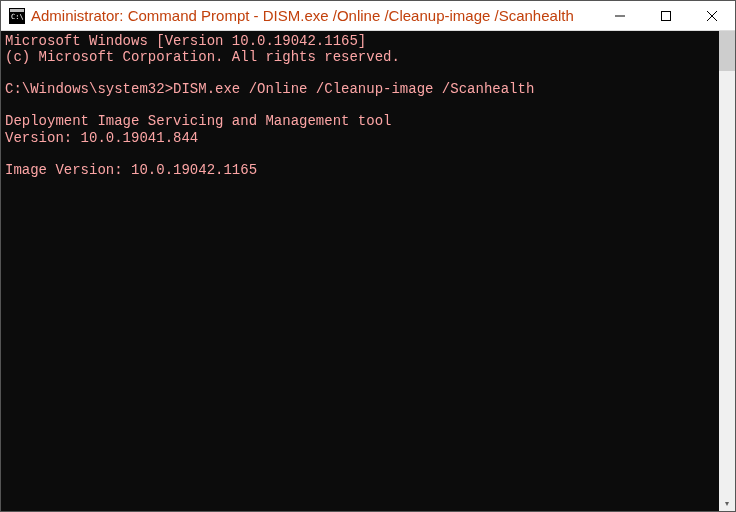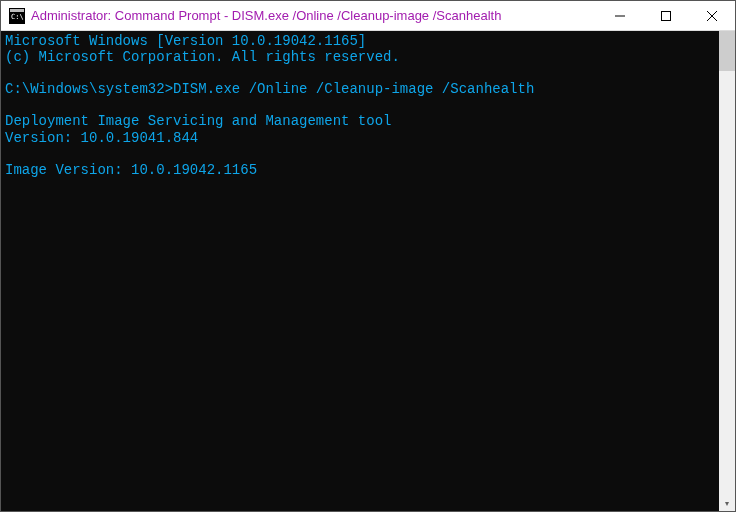--- a/index.html
+++ b/index.html
@@ -30,22 +30,22 @@
       display: flex;
       align-items: center;
       justify-content: center;
     }
     .titlebar-icon svg {
       width: 16px;
       height: 16px;
     }
     .titlebar-title {
       flex: 1;
-      font-size: 13px;
-      color: #a21caf;
+      font-size: 15px;
+      color: #c2410c;
       white-space: nowrap;
       overflow: hidden;
     }
     .window-controls {
       display: flex;
       height: 100%;
     }
     .window-control {
       width: 46px;
       height: 100%;
@@ -58,21 +58,21 @@
     }
     .terminal-area {
       position: relative;
       height: calc(100% - 30px);
       background: #000;
       display: flex;
     }
     .terminal {
       flex: 1;
       background: #0c0c0c;
-      color: #0ea5e9;
+      color: #fca5a5;
       font-family: Consolas, "Courier New", monospace;
       font-size: 14px;
       line-height: 1.15;
       padding: 2px 4px;
       white-space: pre;
       overflow: hidden;
     }
     .scrollbar {
       width: 16px;
       background: #f0f0f0;

